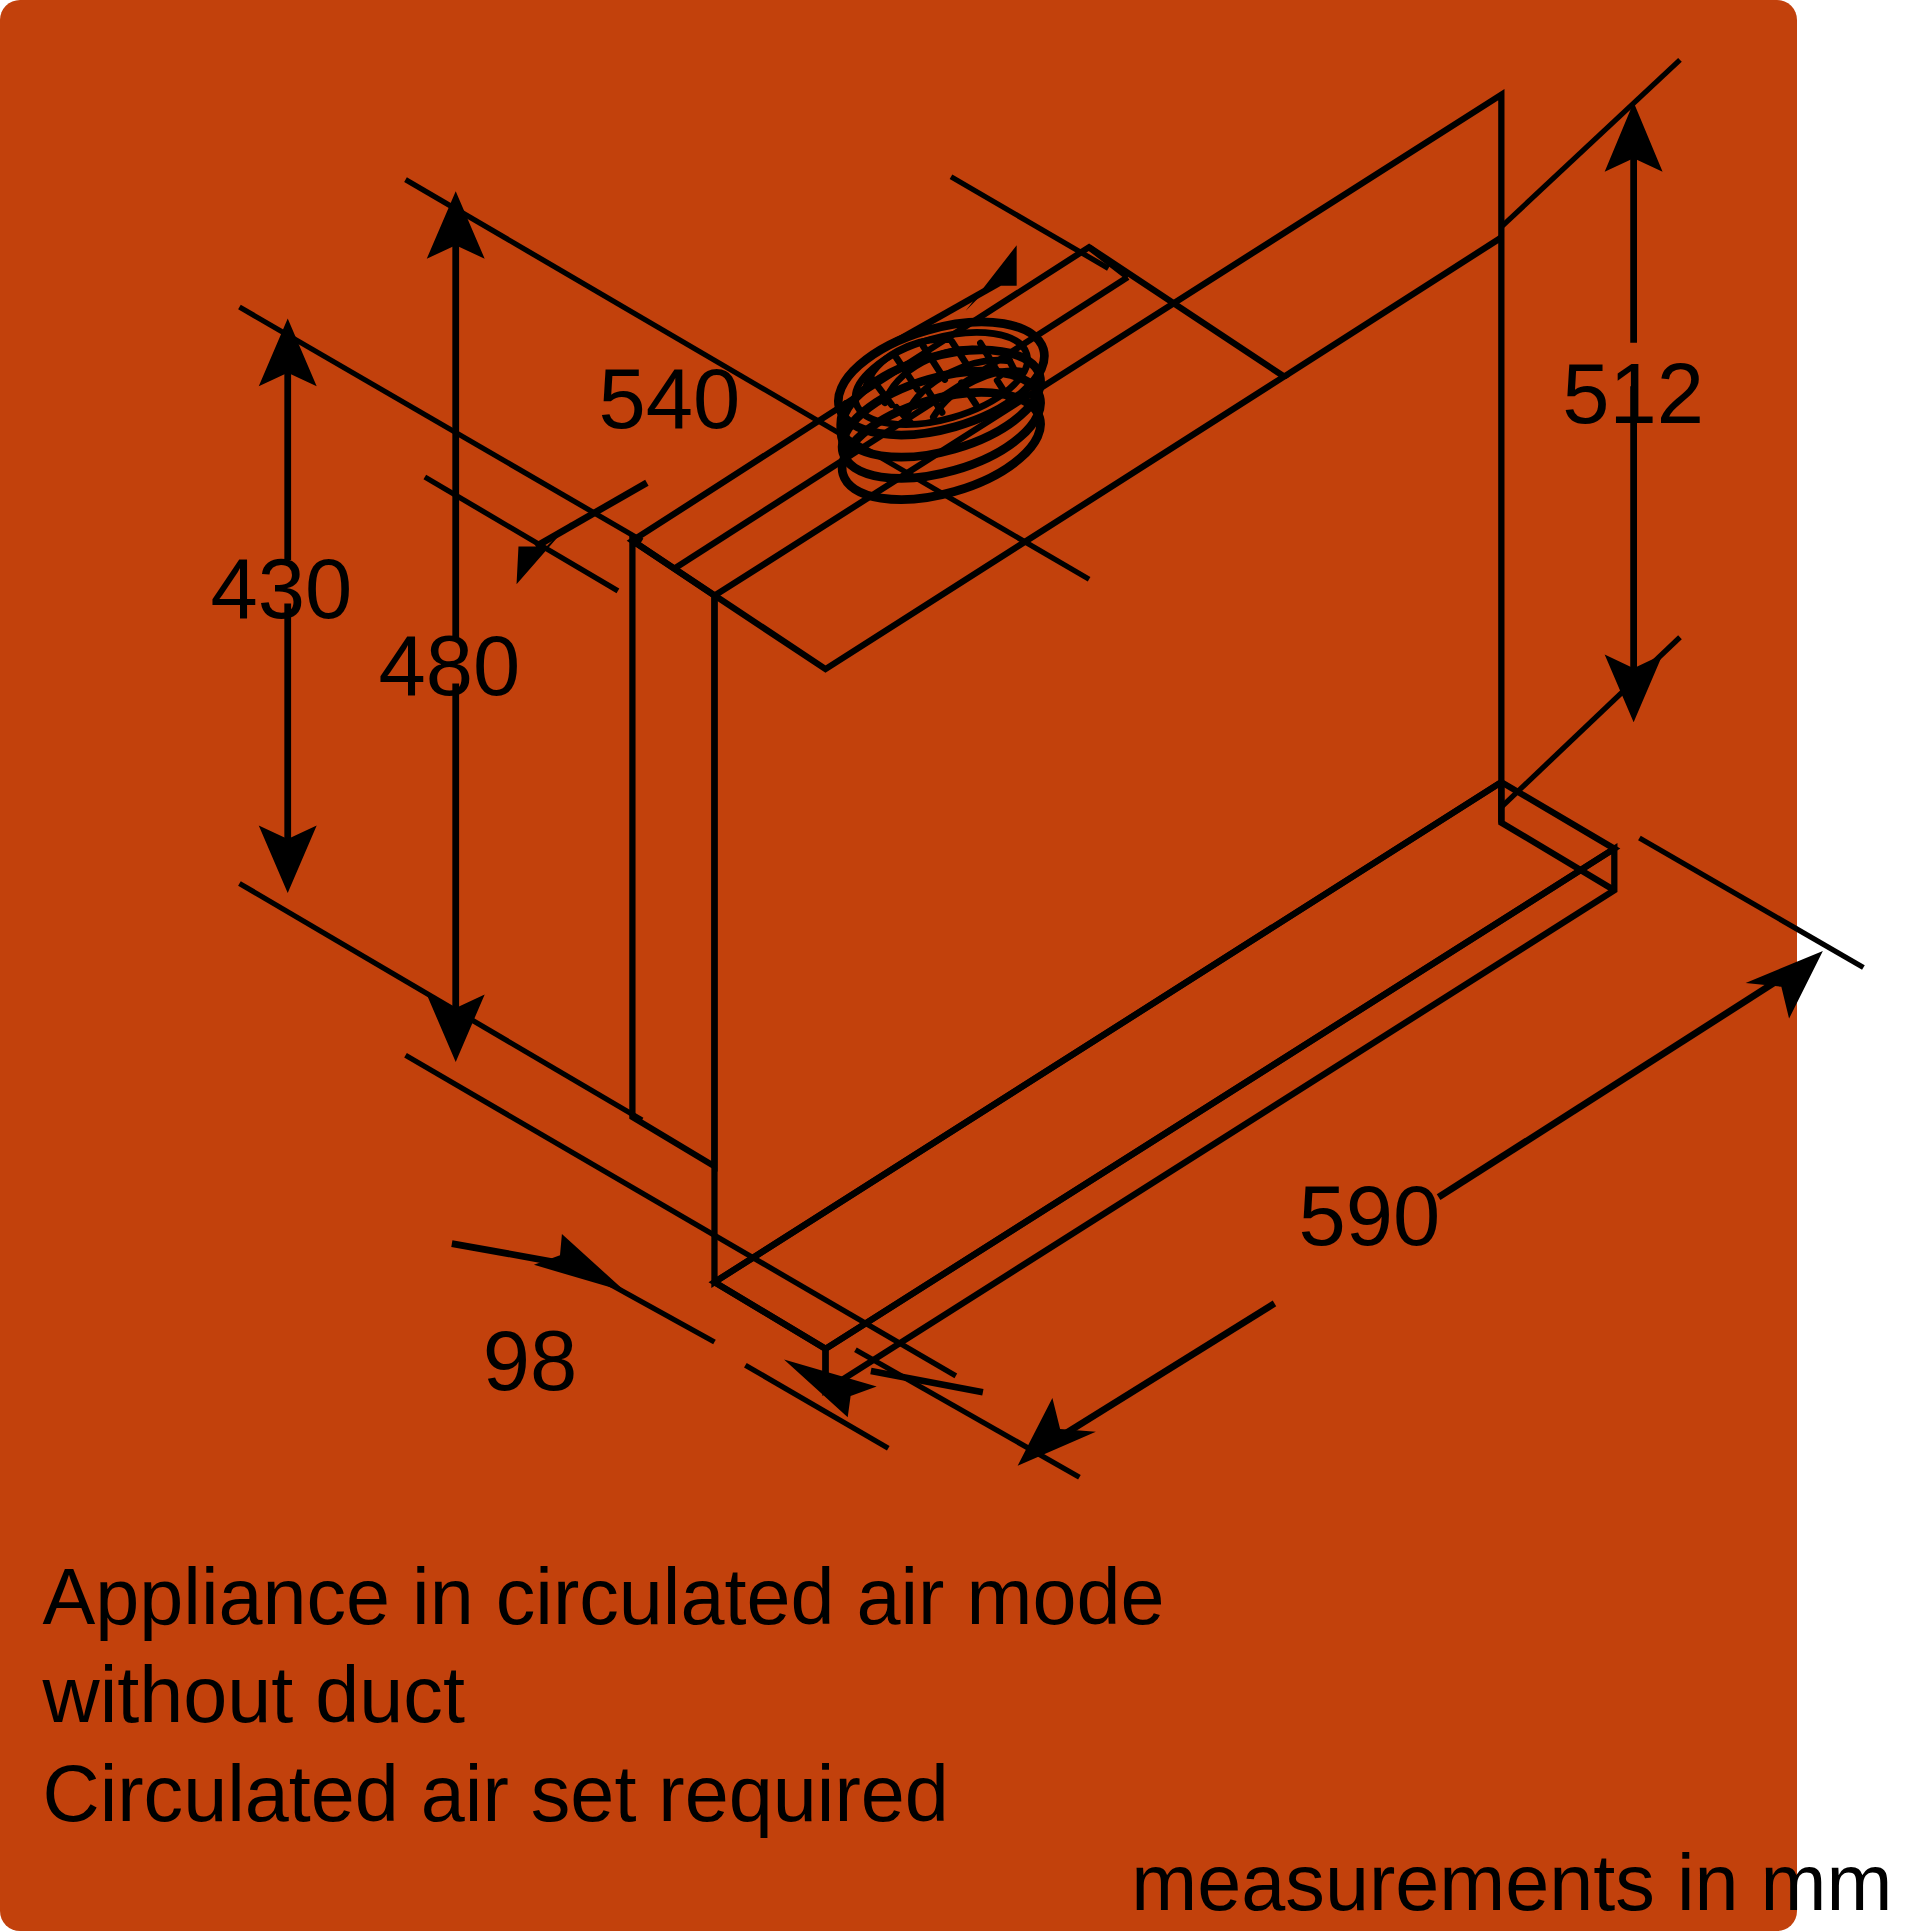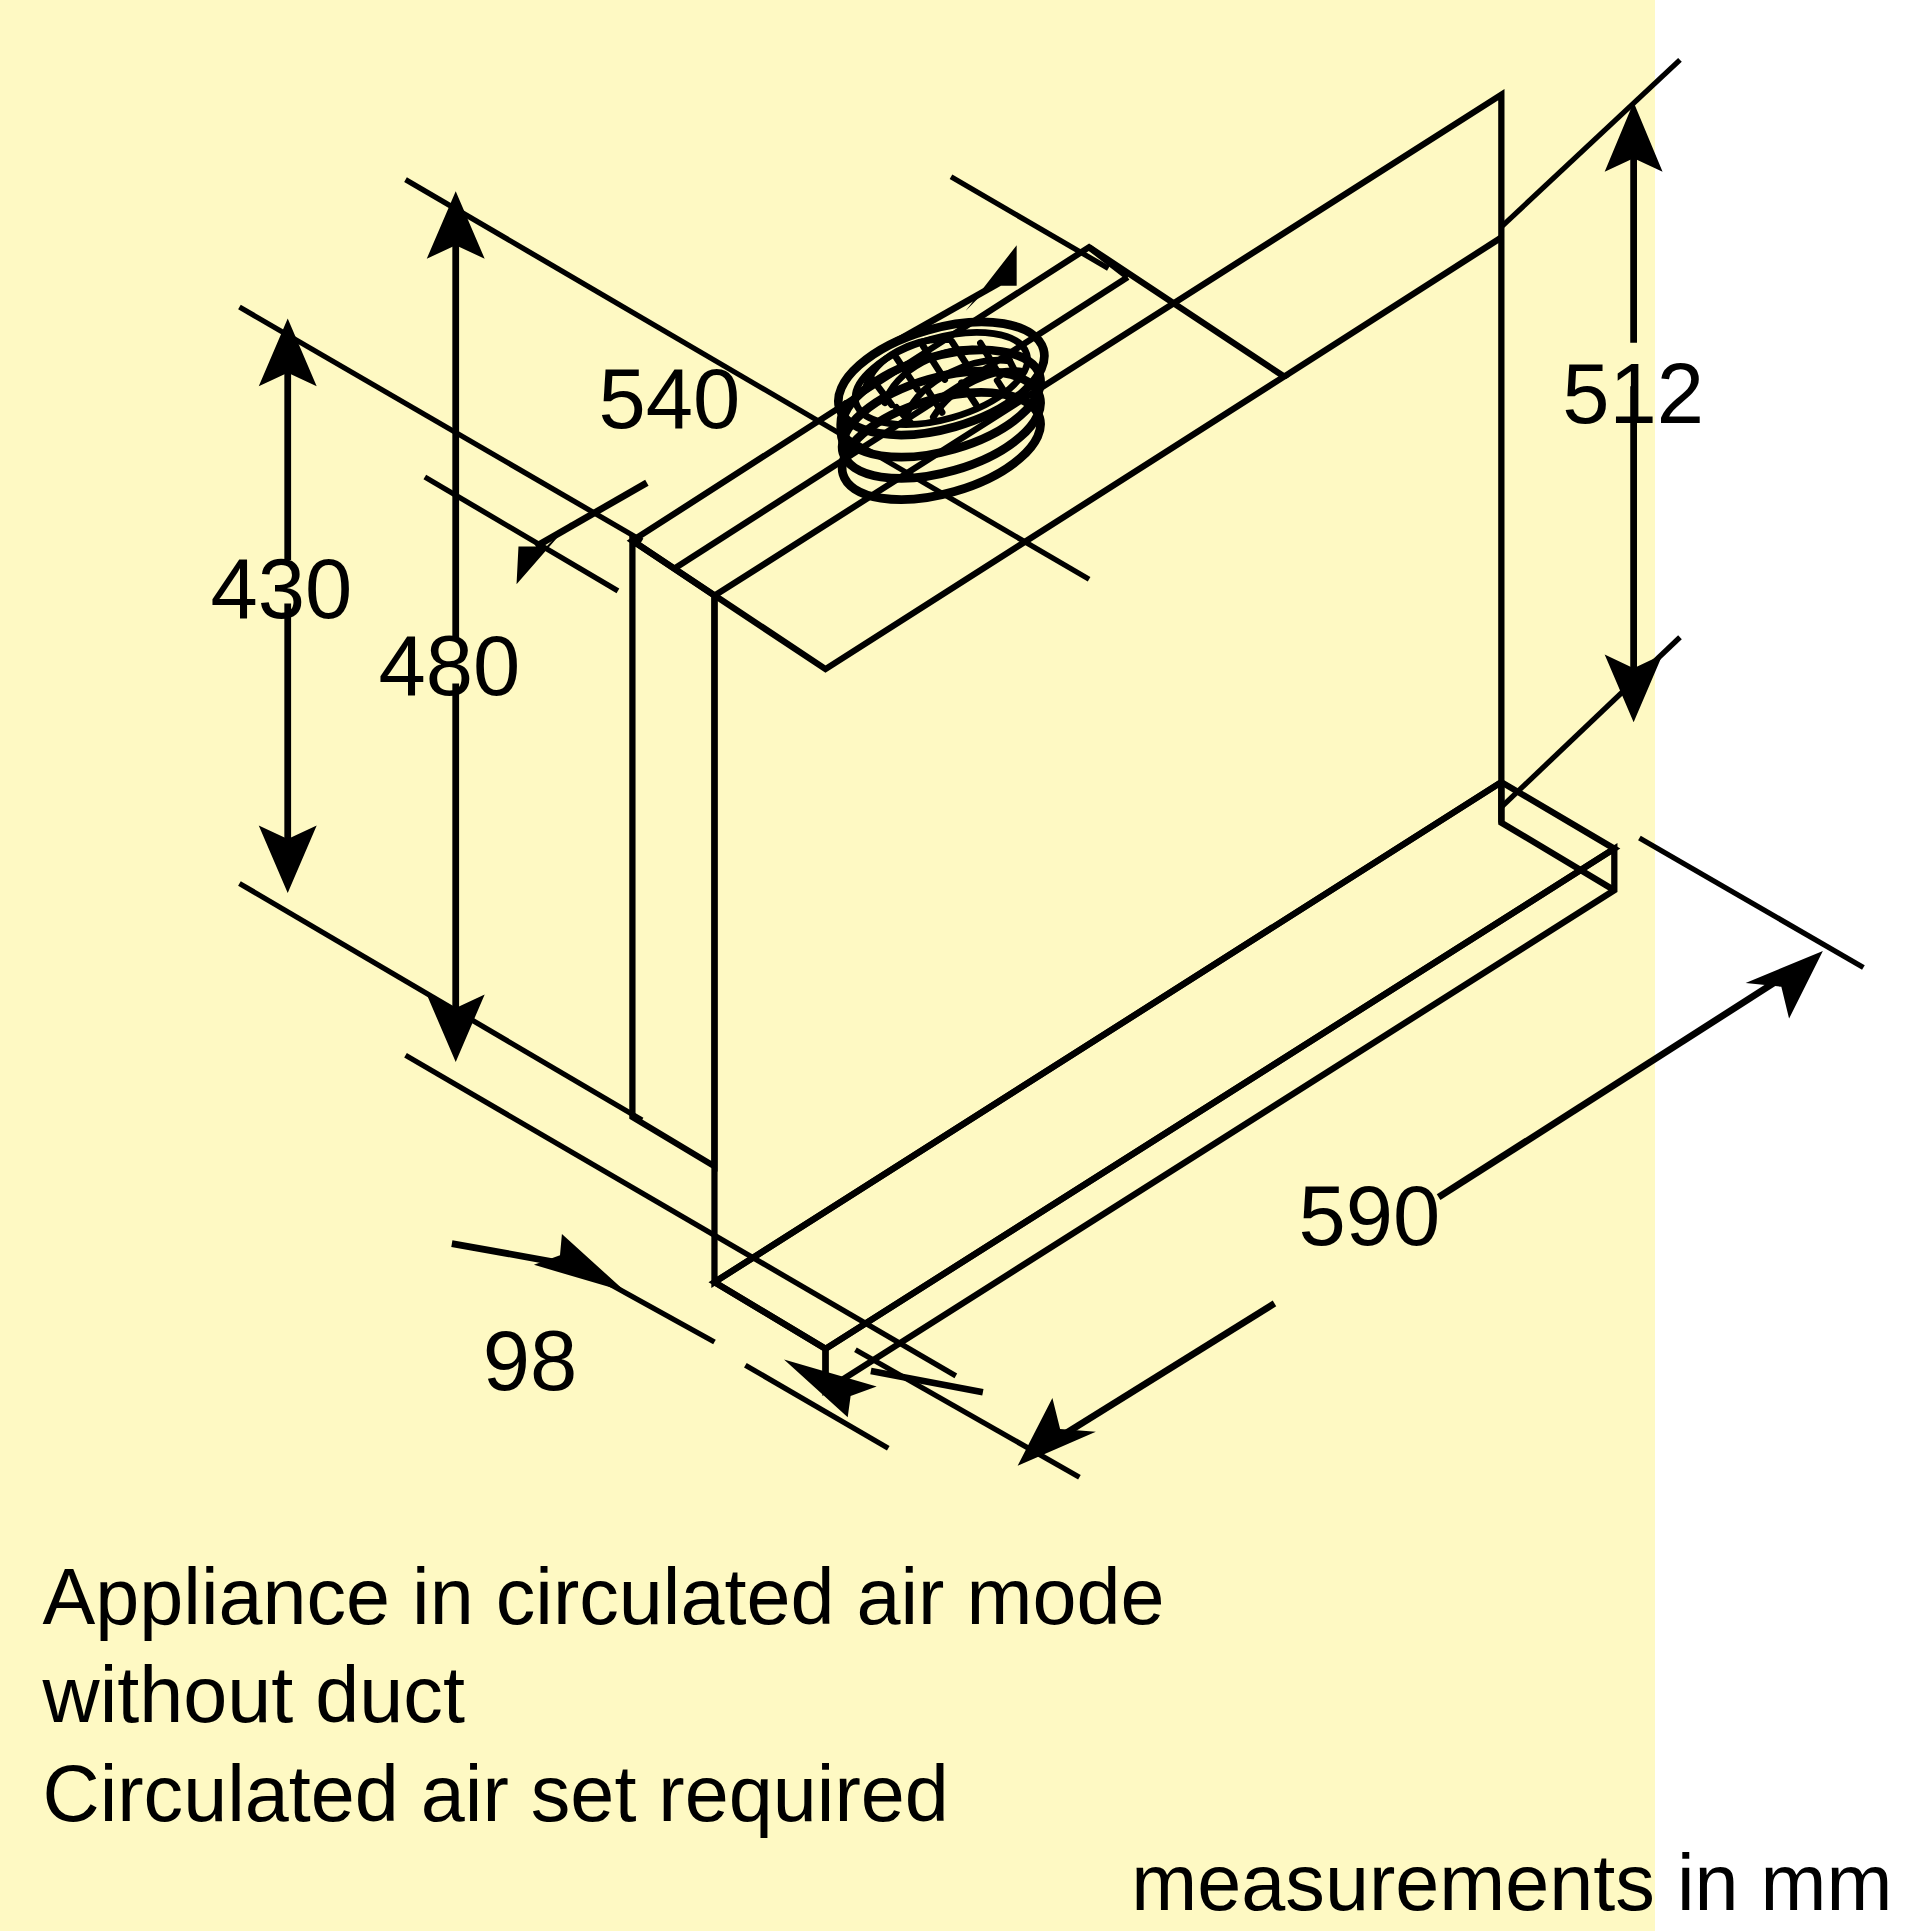--- a/index.html
+++ b/index.html
@@ -8,23 +8,24 @@
     background: #ffffff;
   }
   body {
     width: 1931px;
     height: 1931px;
     font-family: "Liberation Sans", sans-serif;
     overflow: hidden;
   }
   #root {
     position: relative;
-    width: 1655px;
+    width: 1797px;
     height: 1931px;
-    background: #fef9c3;
+    background: #c2410c;
+    border-radius: 20px;
   }
   svg.drawing {
     position: absolute;
     left: 0;
     top: 0;
     width: 1931px;
     height: 1931px;
   }
   .dim-text {
     font-family: "Liberation Sans", sans-serif;

